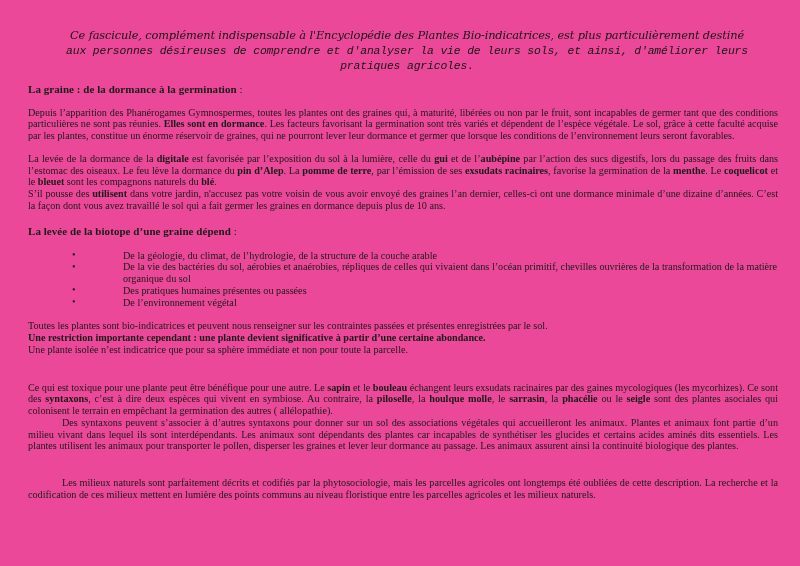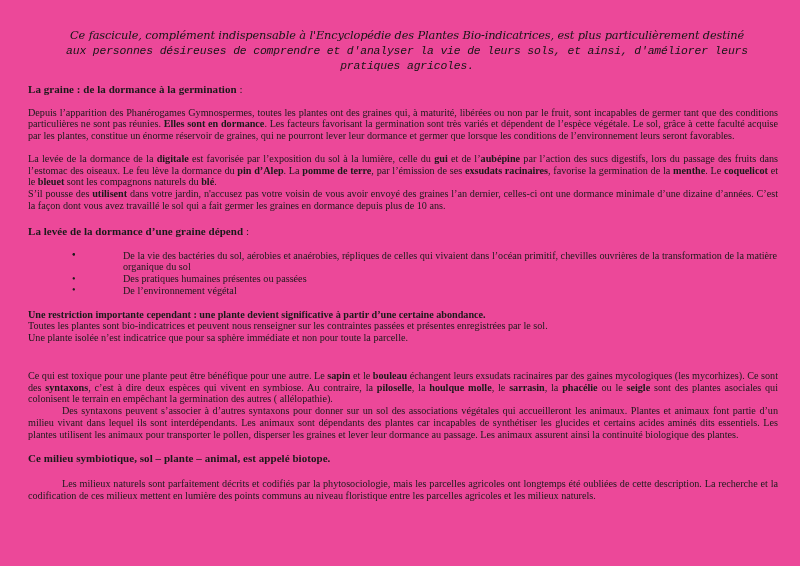--- a/index.html
+++ b/index.html
@@ -110,47 +110,46 @@
   <p class="body"><span>Depuis l’apparition des Phanérogames Gymnospermes, toutes les plantes ont des graines qui, à maturité, libérées ou non par le fruit, sont incapables de germer tant que des conditions particulières ne sont pas réunies. </span><b>Elles sont en dormance</b><span>. Les facteurs favorisant la germination sont très variés et dépendent de l’espèce végétale. Le sol, grâce à cette faculté acquise par les plantes, constitue un énorme réservoir de graines, qui ne pourront lever leur dormance et germer que lorsque les conditions de l’environnement leurs seront favorables.</span></p>
 
   <div class="sp11"></div>
 
   <p class="body"><span>La levée de la dormance de la </span><b>digitale</b><span> est favorisée par l’exposition du sol à la lumière, celle du </span><b>gui</b><span> et de l’</span><b>aubépine</b><span> par l’action des sucs digestifs, lors du passage des fruits dans l’estomac des oiseaux. Le feu lève la dormance du </span><b>pin d’Alep</b><span>. La </span><b>pomme de terre</b><span>, par l’émission de ses </span><b>exsudats racinaires</b><span>, favorise la germination de la </span><b>menthe</b><span>. Le </span><b>coquelicot</b><span> et le </span><b>bleuet</b><span> sont les compagnons naturels du </span><b>blé</b><span>.</span></p>
 
   <p class="body"><span>S’il pousse des </span><b>utilisent</b><span> dans votre jardin, n'accusez pas votre voisin de vous avoir envoyé des graines l’an dernier, celles-ci ont une dormance minimale d’une dizaine d’années. C’est la façon dont vous avez travaillé le sol qui a fait germer les graines en dormance depuis plus de 10 ans.</span></p>
 
   <div class="sp13"></div>
 
-  <h2 class="sect"><span>La levée de la dormance d’une graine dépend</span><span class="nb"> :</span></h2>
+  <h2 class="sect"><span>La levée de la biotope d’une graine dépend</span><span class="nb"> :</span></h2>
 
   <div class="sp12"></div>
 
   <ul class="bul">
-    <li><span class="bt">•</span></li>
+    <li><span class="bt">•</span><span>De la géologie, du climat, de l’hydrologie, de la structure de la couche arable</span></li>
     <li><span class="bt">•</span><span>De la vie des bactéries du sol, aérobies et anaérobies, répliques de celles qui vivaient dans l’océan primitif, chevilles ouvrières de la transformation de la matière organique du sol</span></li>
     <li><span class="bt">•</span><span>Des pratiques humaines présentes ou passées</span></li>
     <li><span class="bt">•</span><span>De l’environnement végétal</span></li>
   </ul>
 
   <div class="sp12"></div>
 
+  <p class="body noj"><span>Toutes les plantes sont bio-indicatrices et peuvent nous renseigner sur les contraintes passées et présentes enregistrées par le sol.</span></p>
   <p class="body noj"><b>Une restriction importante cependant : une plante devient significative à partir d’une certaine abondance.</b></p>
-  <p class="body noj"><span>Toutes les plantes sont bio-indicatrices et peuvent nous renseigner sur les contraintes passées et présentes enregistrées par le sol.</span></p>
   <p class="body noj"><span>Une plante isolée n’est indicatrice que pour sa sphère immédiate et non pour toute la parcelle.</span></p>
 
   <div class="sp14"></div>
 
 
   <div class="sp12"></div>
 
   <p class="body"><span>Ce qui est toxique pour une plante peut être bénéfique pour une autre. Le </span><b>sapin</b><span> et le </span><b>bouleau</b><span> échangent leurs exsudats racinaires par des gaines mycologiques (les mycorhizes). Ce sont des </span><b>syntaxons</b><span>, c’est à dire deux espèces qui vivent en symbiose. Au contraire, la </span><b>piloselle</b><span>, la </span><b>houlque molle</b><span>, le </span><b>sarrasin</b><span>, la </span><b>phacélie</b><span> ou le </span><b>seigle</b><span> sont des plantes asociales qui colonisent le terrain en empêchant la germination des autres ( allélopathie).</span></p>
 
   <p class="body ind">Des syntaxons peuvent s’associer à d’autres syntaxons pour donner sur un sol des associations végétales qui accueilleront les animaux. Plantes et animaux font partie d’un milieu vivant dans lequel ils sont interdépendants. Les animaux sont dépendants des plantes car incapables de synthétiser les glucides et certains acides aminés dits essentiels. Les plantes utilisent les animaux pour transporter le pollen, disperser les graines et lever leur dormance au passage. Les animaux assurent ainsi la continuité biologique des plantes.</p>
 
   <div class="sp12"></div>
 
-  <h2 class="sect">Ce milieu symbiotique, sol – plante – animal, est appelé biotope.</h2>
 
   <div class="sp13"></div>
 
   <p class="body ind">Les milieux naturels sont parfaitement décrits et codifiés par la phytosociologie, mais les parcelles agricoles ont longtemps été oubliées de cette description. La recherche et la codification de ces milieux mettent en lumière des points communs au niveau floristique entre les parcelles agricoles et les milieux naturels.</p>
 
 </div>
 
 </body></html>

